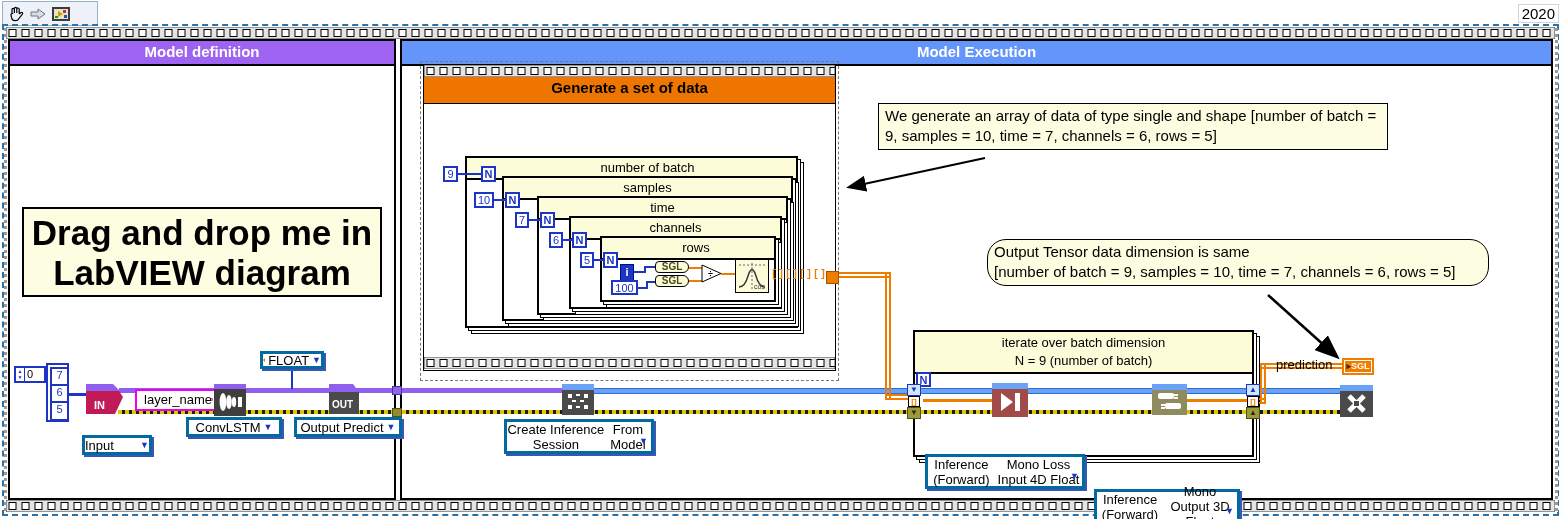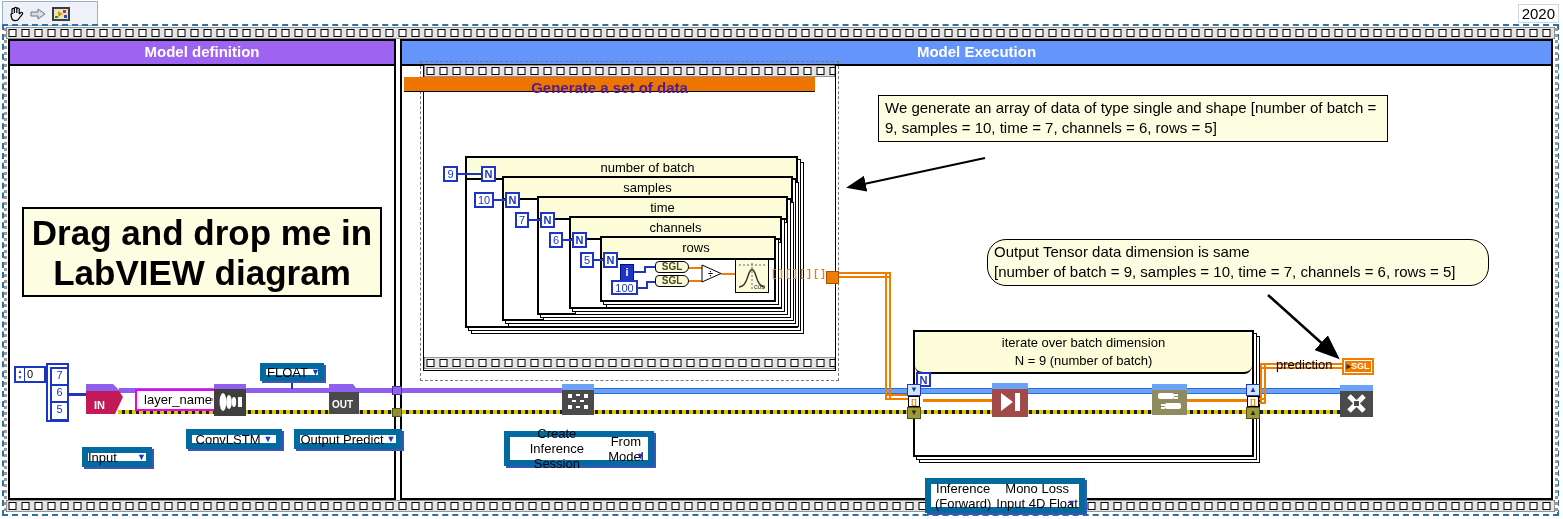--- a/index.html
+++ b/index.html
@@ -19,21 +19,21 @@
   .bignote{background:#fdfde1;border:2px solid #000;color:#000;font-weight:bold;font-size:35px;text-align:center;line-height:40px;padding-top:4px;}
   
   .loop{border:2px solid #000;background:#fff;box-shadow:3px 3px 0 -1px #fff,3px 3px 0 0 #000,6px 6px 0 -1px #fff,6px 6px 0 0 #000;}
   .looplab{position:absolute;left:0;top:0;right:0;background:#fcfcd9;border-bottom:2px solid #000;color:#000;font-size:13px;text-align:center;}
   
   .nbox{border:2px solid #1d35c4;background:#fff;color:#1d35c4;font-weight:bold;font-size:11px;text-align:center;line-height:12px;}
   .cbox{border:2px solid #1d35c4;background:#fff;color:#1d35c4;font-size:11px;text-align:center;line-height:12px;}
   .ibox{background:#1d35c4;border:1px solid #00127a;color:#fff;font-weight:bold;font-size:11px;text-align:center;line-height:15px;}
   .sgl{background:#fcfcd9;border:1px solid #000;border-radius:4px 6px 6px 4px;color:#4a4a22;font-weight:bold;font-size:10px;text-align:center;line-height:10px;}
   
-  .dd{background:#fff;border:6px solid #0369a1;box-shadow:2px 2px 0 #3d55b4;color:#000;font-size:13px;display:flex;align-items:center;justify-content:center;gap:3px;text-align:center;margin-top:12px;}
+  .dd{background:#fff;border:3px solid #0369a1;box-shadow:2px 2px 0 #3d55b4;color:#000;font-size:13px;display:flex;align-items:center;justify-content:center;gap:3px;text-align:center;}
   .dd .dda{color:#1d35c4;font-size:9px;}
   .dd2{flex-direction:row;line-height:15px;gap:0;position:relative;}
   .dd2 .dda{position:absolute;right:3px;top:12px;}
   
   .wpurple{background:#8f5ff0;height:5px;}
   .wblue{background:#6aa2f8;border-top:1px solid #2d6fd0;border-bottom:1px solid #2d6fd0;height:6px;}
   .werr{height:4px;background:repeating-linear-gradient(90deg,#dfc700 0 4px,#1b1b1b 4px 7px);}
   .wthinb{background:#1d35c4;}
   .worange{background:#ef7d00;}
   .wod-h{height:6px;border-top:2px solid #ef7d00;border-bottom:2px solid #ef7d00;background:transparent;}
@@ -114,21 +114,21 @@
   <div class="abs" style="left:423px;top:64px;width:413px;height:307px;border:1px solid #000;background:#fff;"></div>
   <svg class="abs" style="left:424px;top:65px;" width="411" height="12">
     <defs>
         <pattern id="fs3" width="13" height="12" patternUnits="userSpaceOnUse">
           <rect width="13" height="12" fill="#e4e4e4"></rect>
           <rect x="3" y="2.5" width="7" height="7" fill="#fff" stroke="#000"></rect>
         </pattern>
       </defs>
     <rect width="411" height="12" fill="url(#fs3)" stroke="#444"></rect>
   </svg>
-  <div class="abs" style="left:404px;top:77px;width:411px;height:15px;background:#ee7600;border-bottom:1px solid #000;color:#4c1d95;font-weight:bold;font-size:15px;text-align:center;line-height:21px;">Generate a set of data</div>
+  <div class="abs" style="left:424px;top:77px;width:411px;height:27px;background:#ee7600;border-bottom:1px solid #000;color:#000000;font-weight:bold;font-size:15px;text-align:center;line-height:21px;">Generate a set of data</div>
   <svg class="abs" style="left:424px;top:357px;" width="411" height="12">
     <defs>
         <pattern id="fs4" width="13" height="12" patternUnits="userSpaceOnUse">
           <rect width="13" height="12" fill="#e4e4e4"></rect>
           <rect x="3" y="2.5" width="7" height="7" fill="#fff" stroke="#000"></rect>
         </pattern>
       </defs>
     <rect width="411" height="12" fill="url(#fs4)" stroke="#444"></rect>
   </svg>
 
@@ -142,21 +142,21 @@
     <div class="looplab" style="height:20px;line-height:19px;">time</div>
   </div>
   <div class="abs loop" style="left:569px;top:216px;width:213px;height:93px;">
     <div class="looplab" style="height:20px;line-height:19px;">channels</div>
   </div>
   <div class="abs loop" style="left:600px;top:236px;width:176px;height:66px;">
     <div class="looplab" style="height:20px;line-height:19px;padding-left:16px;">rows</div>
   </div>
 
   <div class="abs loop" style="left:913px;top:330px;width:341px;height:127px;">
-    <div class="looplab" style="height:38px;line-height:18px;padding-top:2px;border-radius:8px;">
+    <div class="looplab" style="height:38px;line-height:18px;padding-top:2px;">
       <div>iterate over batch dimension</div>
       <div>N = 9 (number of batch)</div>
     </div>
   </div>
   <div class="abs nbox" style="left:916px;top:372px;width:15px;height:15px;">N</div>
 
   <div class="abs wpurple" style="left:119px;top:388px;width:277px;"></div>
   <div class="abs wpurple" style="left:402px;top:388px;width:162px;"></div>
   <div class="abs wblue" style="left:592px;top:388px;width:751px;"></div>
   <div class="abs werr" style="left:118px;top:410px;width:278px;"></div>
@@ -345,21 +345,21 @@
     <span class="dda">▼</span>
   </div>
 
   <div class="abs plabel" style="left:1276px;top:357px;">prediction</div>
   <div class="abs" style="left:1342px;top:358px;width:32px;height:17px;border:2px solid #ef7d00;background:#fff;padding:1px;">
     <div style="width:100%;height:100%;background:#ef7d00;color:#fff;font-size:9px;font-weight:bold;text-align:center;line-height:11px;">
       <span style="color:#5a2400;">▸</span><span>SGL</span>
     </div>
   </div>
 
-  <div class="abs ylabel" style="left:878px;top:95px;width:510px;">We generate an array of data of type single and shape [number of batch = 9, samples = 10, time = 7, channels = 6, rows = 5]</div>
+  <div class="abs ylabel" style="left:878px;top:103px;width:510px;">We generate an array of data of type single and shape [number of batch = 9, samples = 10, time = 7, channels = 6, rows = 5]</div>
   <div class="abs ylabel" style="left:987px;top:239px;width:502px;border-radius:19px;">
     <div>Output Tensor data dimension is same</div>
     <div>[number of batch = 9, samples = 10, time = 7, channels = 6, rows = 5]</div>
   </div>
 
   <svg class="abs" style="left:0;top:0;pointer-events:none;" width="1563" height="519">
     <defs>
       <marker id="ah" markerWidth="10" markerHeight="8" refX="8" refY="4" orient="auto">
           <polygon points="0,0 10,4 0,8" fill="#000"></polygon>
         </marker>

